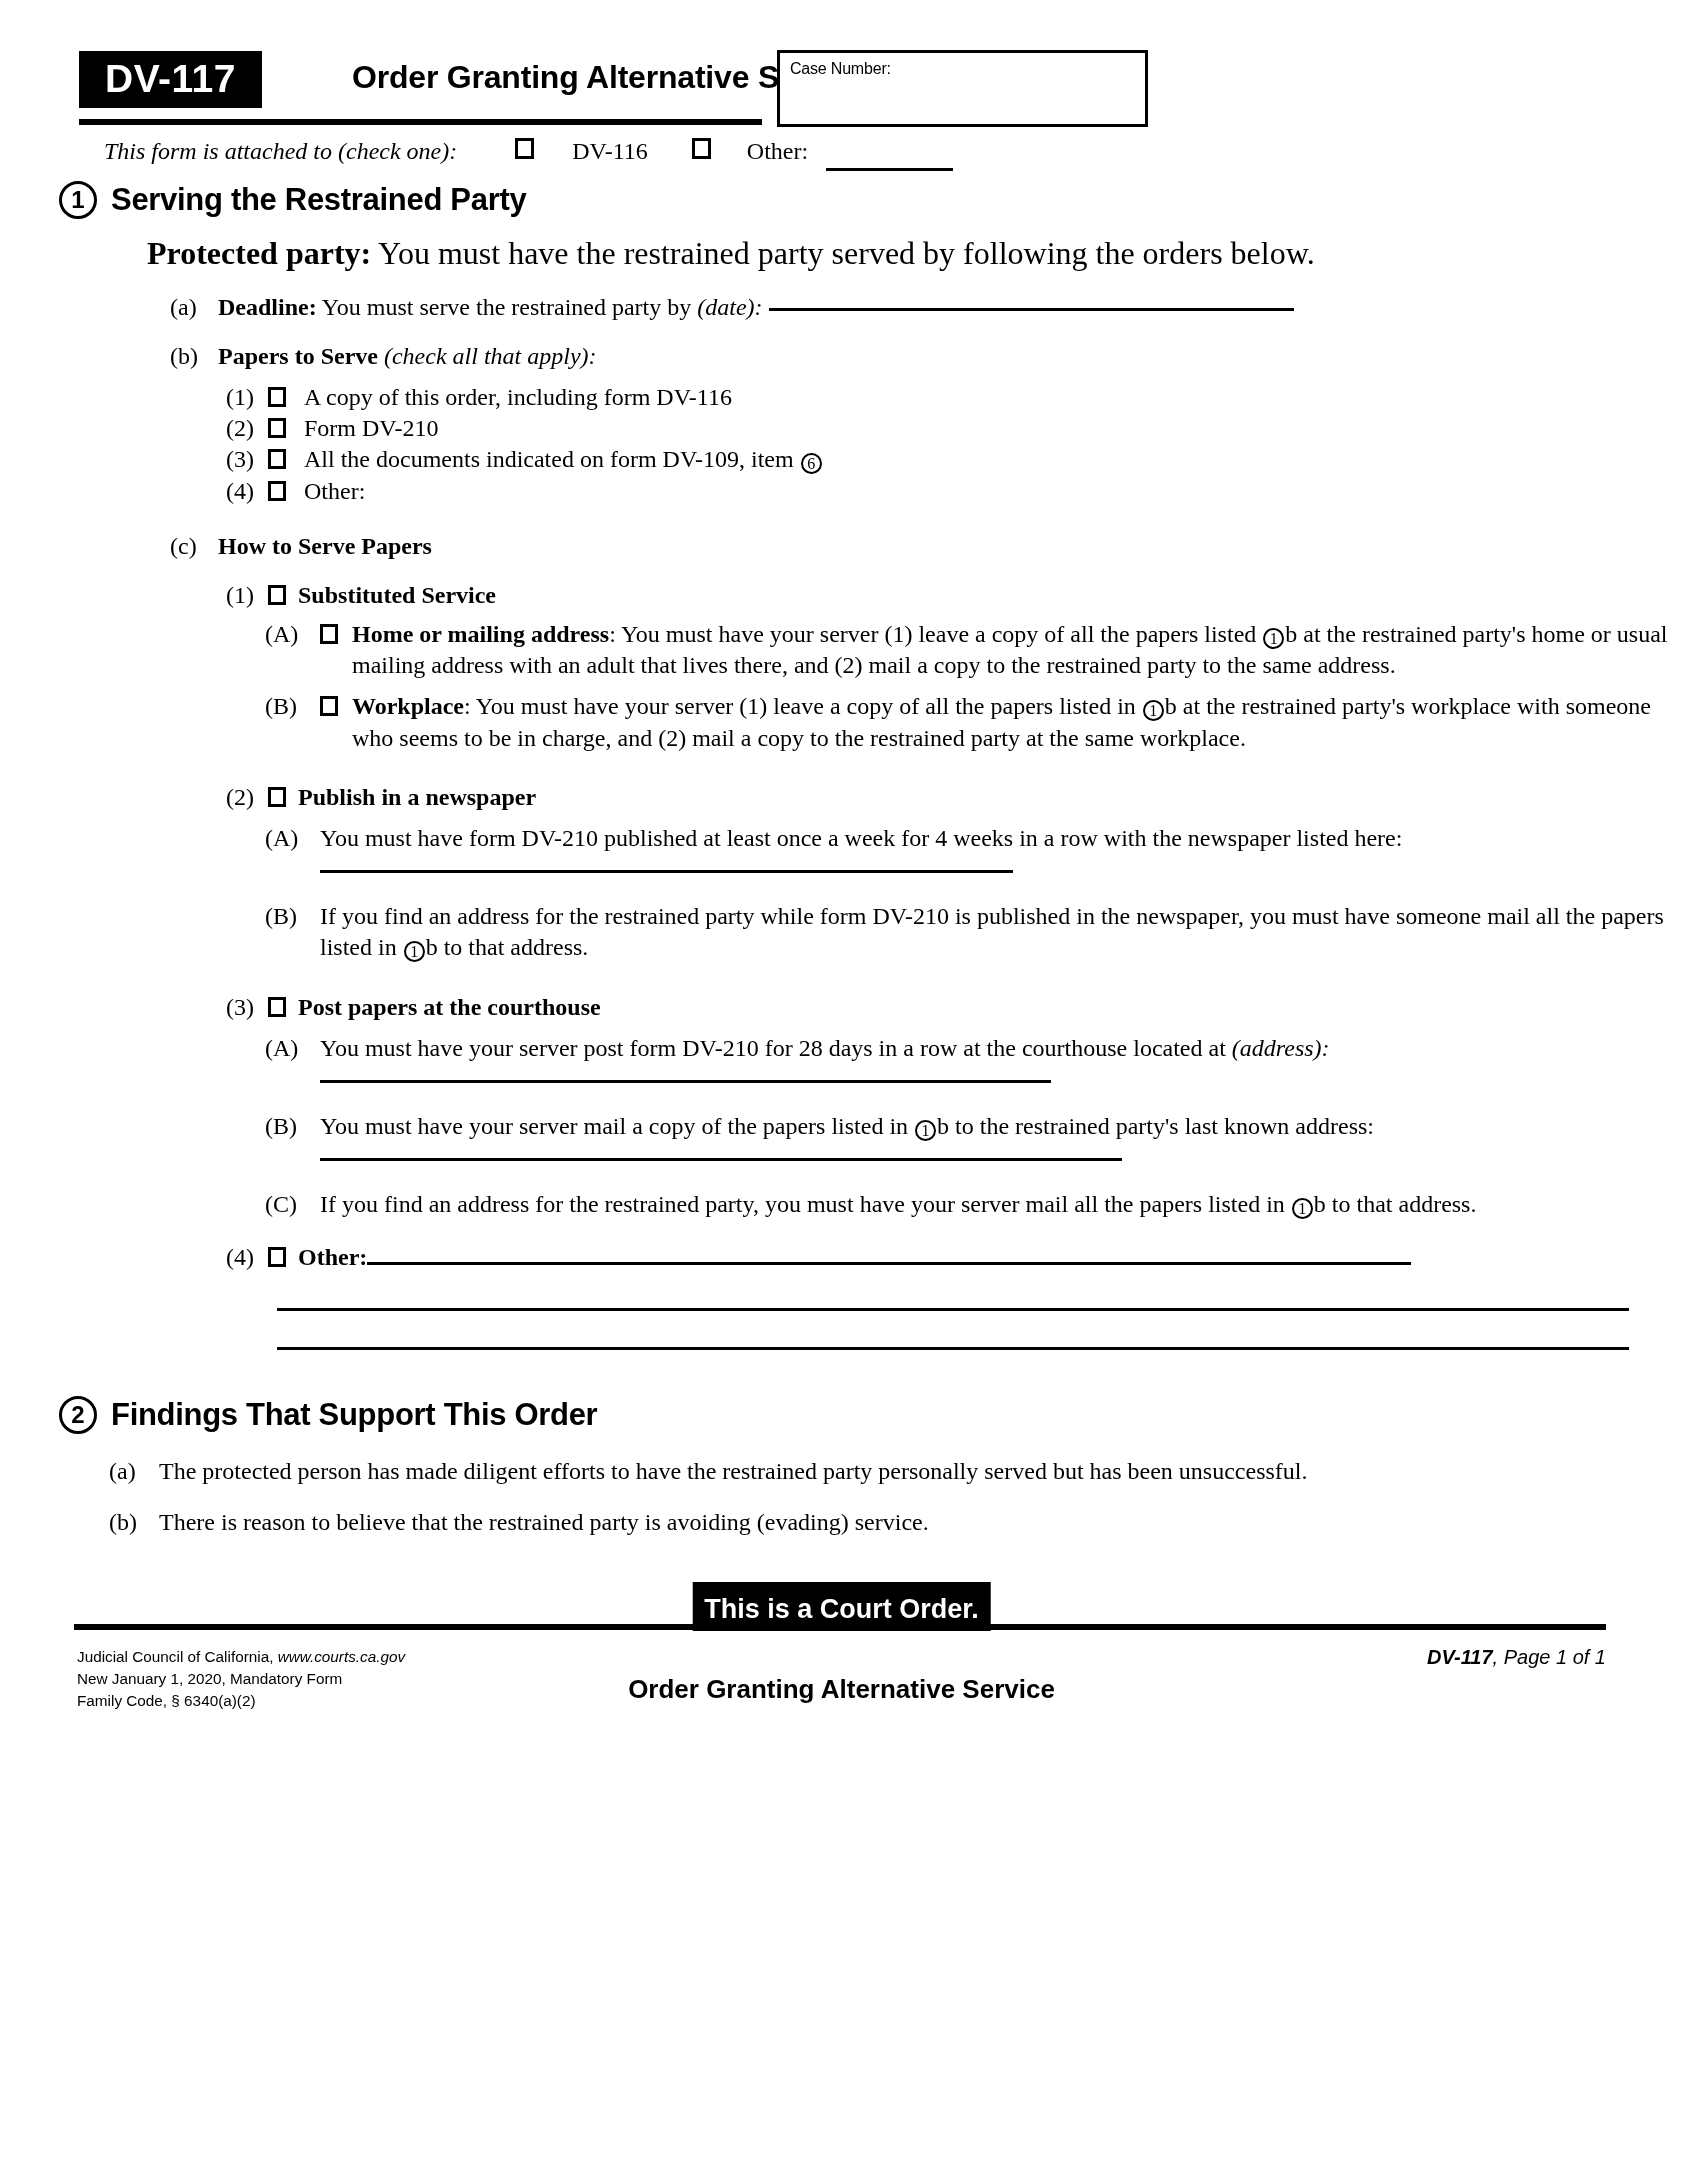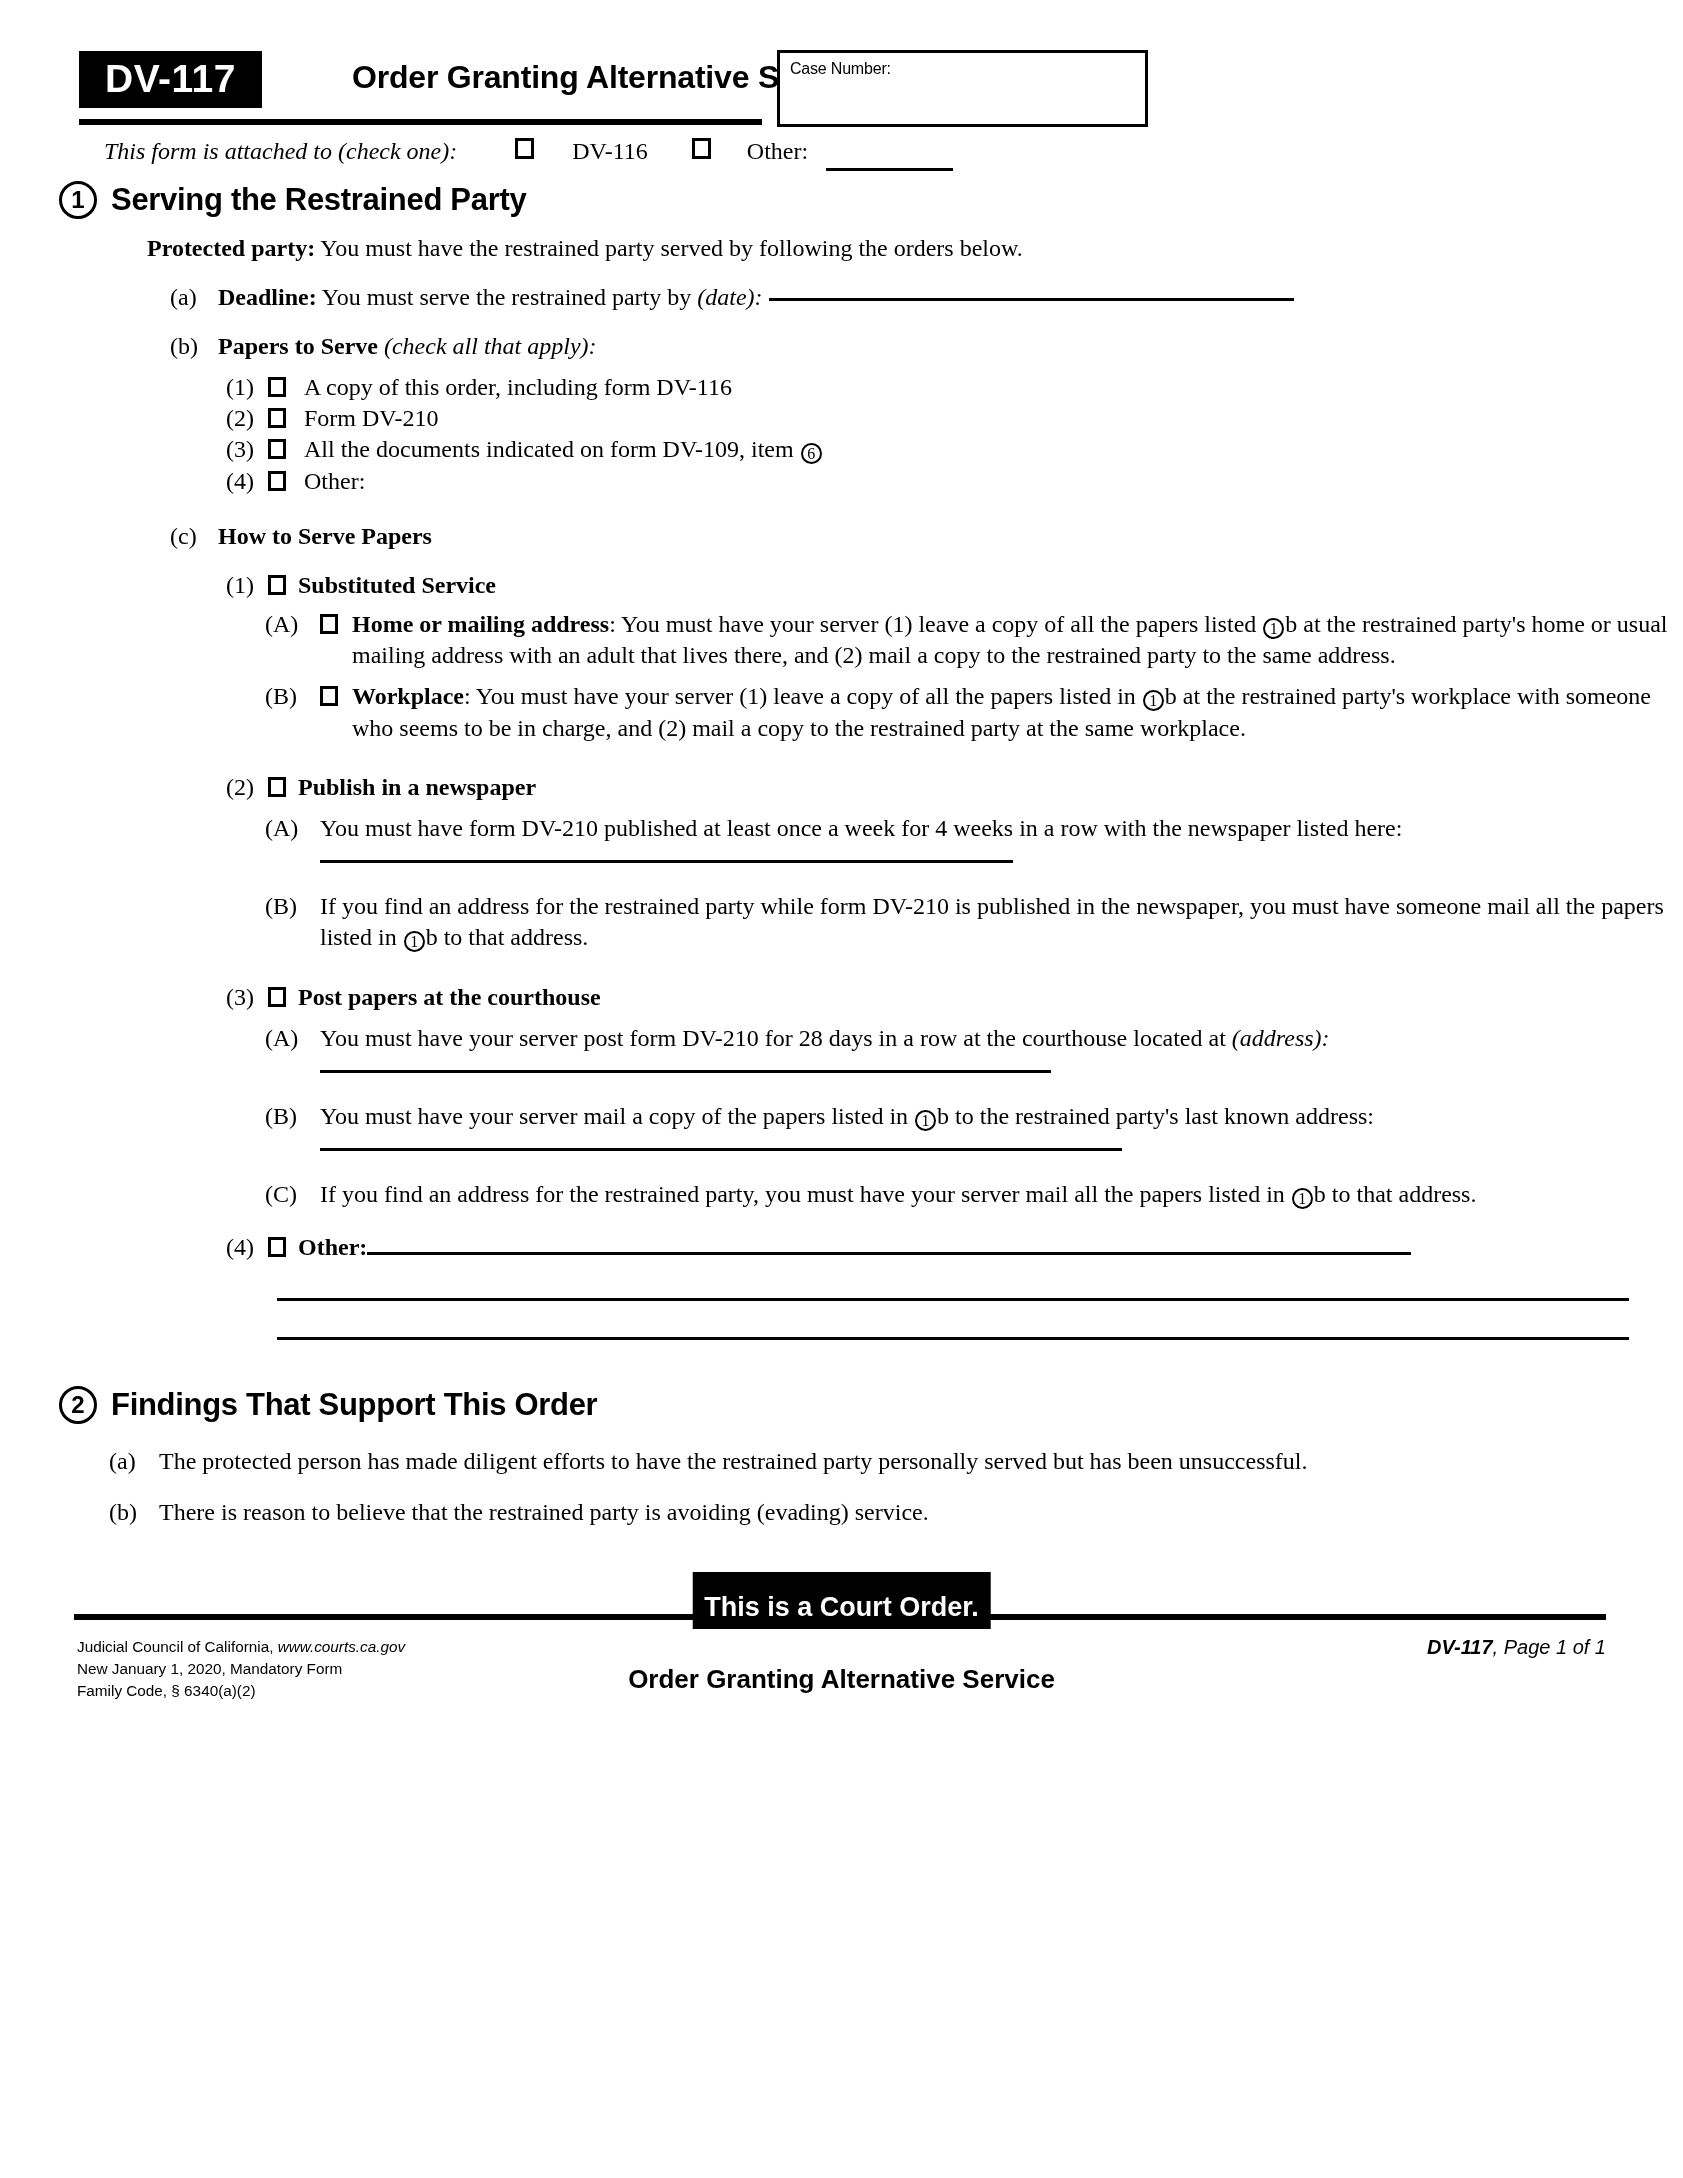--- a/index.html
+++ b/index.html
@@ -140,21 +140,21 @@
     font-family: "Liberation Sans", sans-serif;
     font-weight: bold;
     font-size: 31px;
     letter-spacing: -0.3px;
   }
   .b { font-weight: bold; }
   .i { font-style: italic; }
 
   .p-protected {
     margin: 16px 0 18px 147px;
-    font-size: 24px;
+    font-size: 32px;
   }
 
   .lvl-a {
     margin: 22px 0 0 170px;
     display: flex;
     font-size: 24px;
     align-items: baseline;
   }
   .lvl-a .marker { width: 48px; flex: none; }
 
@@ -266,21 +266,21 @@
   .court-order-badge {
     position: absolute;
     left: 50%;
     transform: translateX(-50%);
     top: 0;
     background: #000;
     color: #fff;
     font-family: "Liberation Sans", sans-serif;
     font-weight: bold;
     font-size: 27px;
-    padding: 20px 12px 6px 12px;
+    padding: 12px 12px 6px 12px;
     white-space: nowrap;
     z-index: 2;
   }
   .footer-rule {
     position: absolute;
     left: 74px;
     right: 77px;
     top: 42px;
     height: 6px;
     background: #000;

